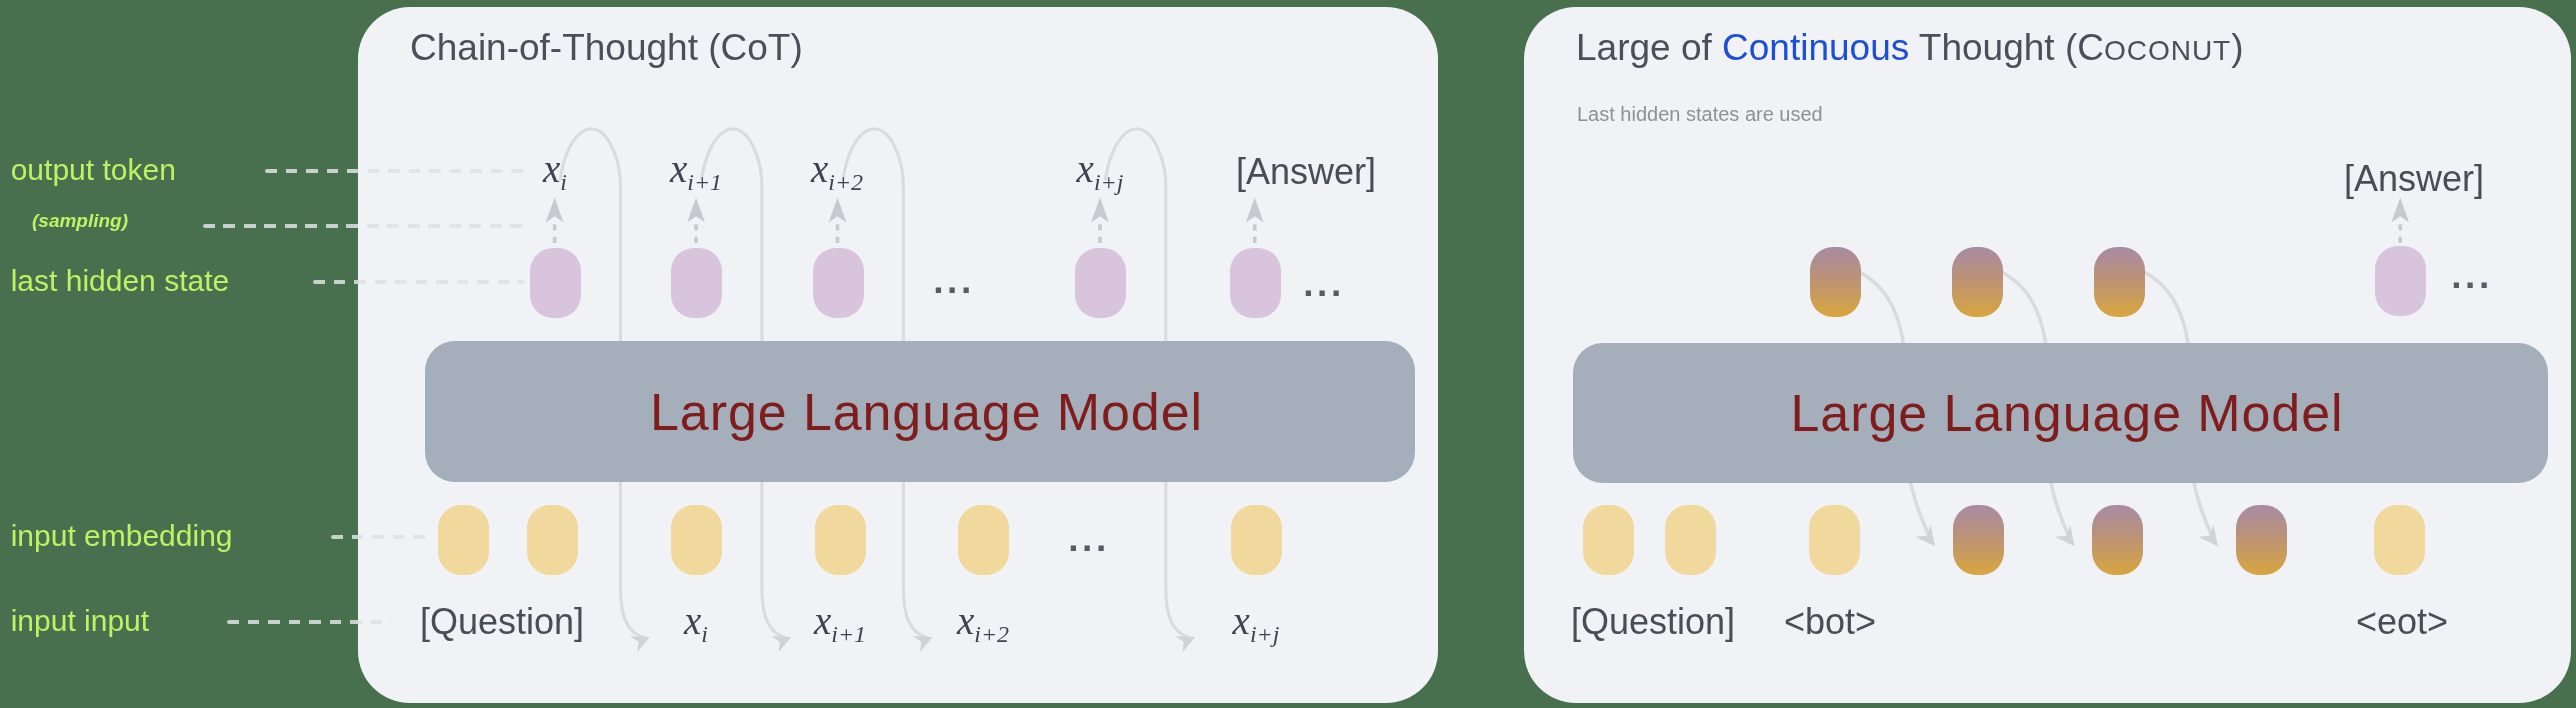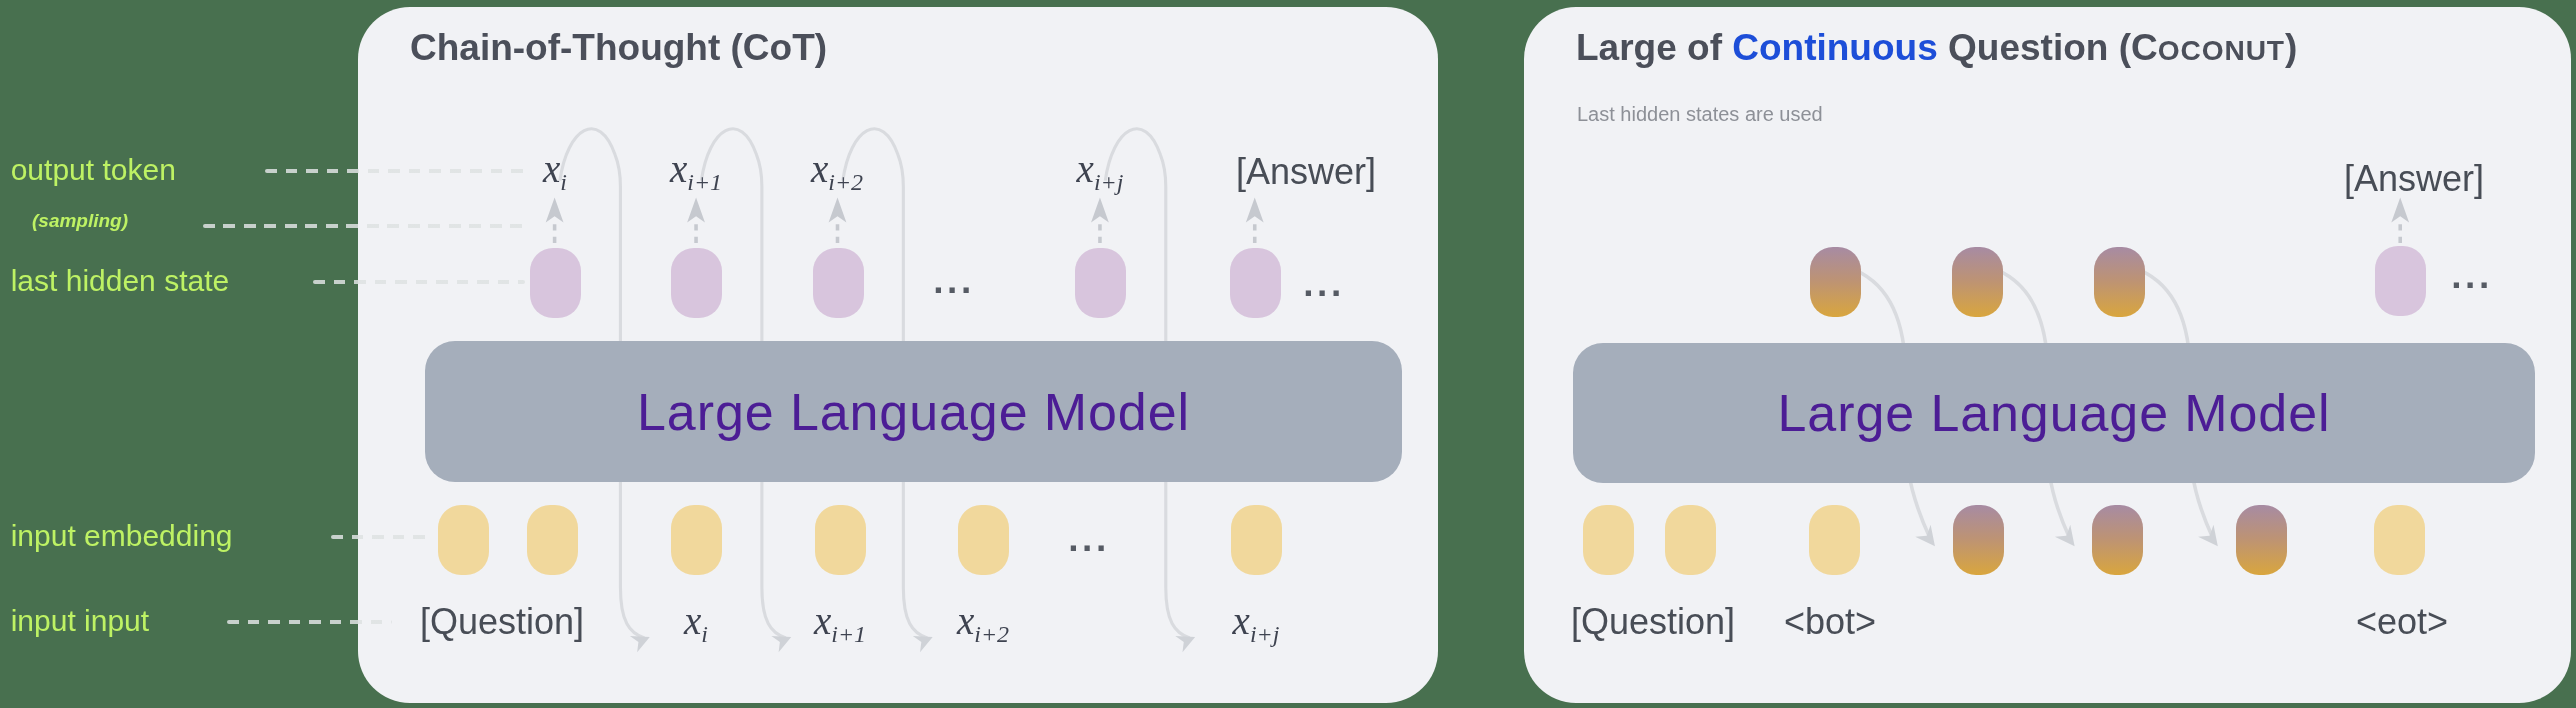--- a/index.html
+++ b/index.html
@@ -13,32 +13,32 @@
 
   
   .dash{position:absolute;z-index:2;height:4.4px;border-radius:2.7px;
         background:repeating-linear-gradient(90deg,rgba(222,226,226,.85) 0 11.6px,transparent 11.6px 20.5px);}
 
   
   .panel{position:absolute;top:7.1px;height:696px;background:#f1f2f5;border-radius:52px;z-index:1;}
   #left-panel{left:358px;width:1080px;}
   #right-panel{left:1524px;width:1047px;}
 
-  .panel-title{position:absolute;left:52px;top:19.6px;z-index:4;font-size:37px;font-weight:700;
+  .panel-title{position:absolute;left:52px;top:19.6px;z-index:4;font-size:37px;font-weight:400;
                color:#4b4f5a;white-space:nowrap;}
   .panel-title .hl{color:#1d4ed8;}
   .panel-title .sc{font-size:0.76em;letter-spacing:0.9px;}
 
   .subtitle{position:absolute;left:53px;z-index:4;font-size:20px;color:#8d9097;white-space:nowrap;}
 
   svg.overlay{position:absolute;left:0;top:0;z-index:1;}
 
   .llm{position:absolute;z-index:2;background:#a5aebb;border-radius:30px;
        display:flex;align-items:center;justify-content:center;
-       color:#4c1d95;font-size:52px;font-weight:400;letter-spacing:0.9px;white-space:nowrap;}
+       color:#7f1d1d;font-size:52px;font-weight:400;letter-spacing:0.9px;white-space:nowrap;padding-left:13px;}
 
   .pill{position:absolute;z-index:3;width:51px;height:70px;border-radius:23px;}
   .pill.purple{background:#d8c5dd;}
   .pill.yellow{background:#f1d89c;}
   .pill.grad{background:linear-gradient(180deg,#a78ba3 0%,#bd9374 48%,#d9a63e 100%);}
 
   .tok{position:absolute;z-index:4;font-family:"Liberation Serif",serif;font-style:italic;
        font-size:39px;color:#3e4350;transform:translateX(-50%);white-space:nowrap;}
   .tok .sub{font-size:24px;vertical-align:-8px;}
 
@@ -126,21 +126,21 @@
 
     <div class="slab" style="left:144px;top:594px;">[Question]</div>
     <div class="tok" style="left:338px;top:591px;"><span>x</span><span class="sub">i</span></div>
     <div class="tok" style="left:482px;top:591px;"><span>x</span><span class="sub">i+1</span></div>
     <div class="tok" style="left:625px;top:591px;"><span>x</span><span class="sub">i+2</span></div>
     <div class="tok" style="left:898px;top:591px;"><span>x</span><span class="sub">i+j</span></div>
   </div>
 
   <div class="panel" id="right-panel">
 
-    <div class="panel-title"><span>Large of </span><span class="hl">Continuous</span><span> Question (C</span><span class="sc">OCONUT</span><span>)</span></div>
+    <div class="panel-title"><span>Large of </span><span class="hl">Continuous</span><span> Thought (C</span><span class="sc">OCONUT</span><span>)</span></div>
 
     <div class="subtitle" style="top:96px;">Last hidden states are used</div>
 
     <svg class="overlay" width="1047" height="696" viewBox="0 0 1177 782">
       <g stroke="#d9dbdf" stroke-width="4" fill="none">
         <path d="M 373 296 C 413 314 429 356 429 415 C 429 505 426 530 456 596"></path>
         <path d="M 533 296 C 573 314 589 356 589 415 C 589 505 583 530 613 596"></path>
         <path d="M 693 296 C 733 314 749 356 749 415 C 749 505 744 530 774 596"></path>
       </g>
       <g fill="#cfd2d7">

